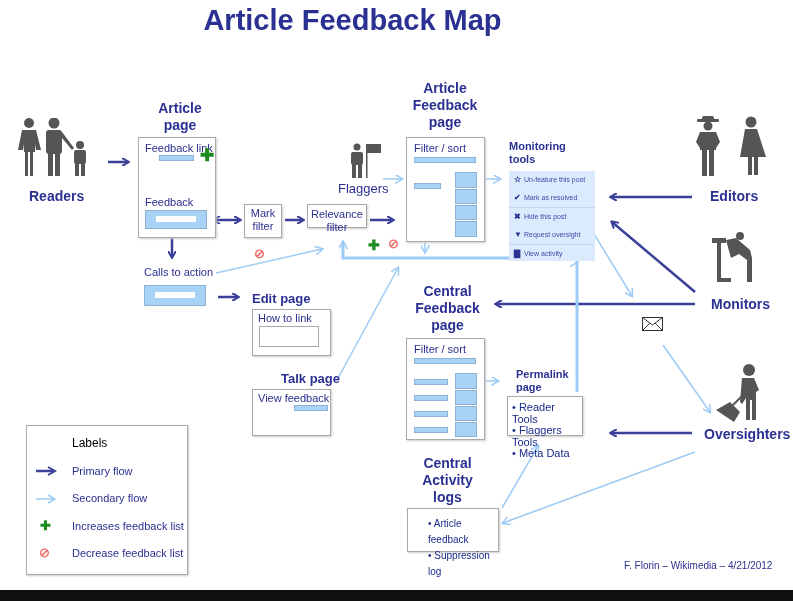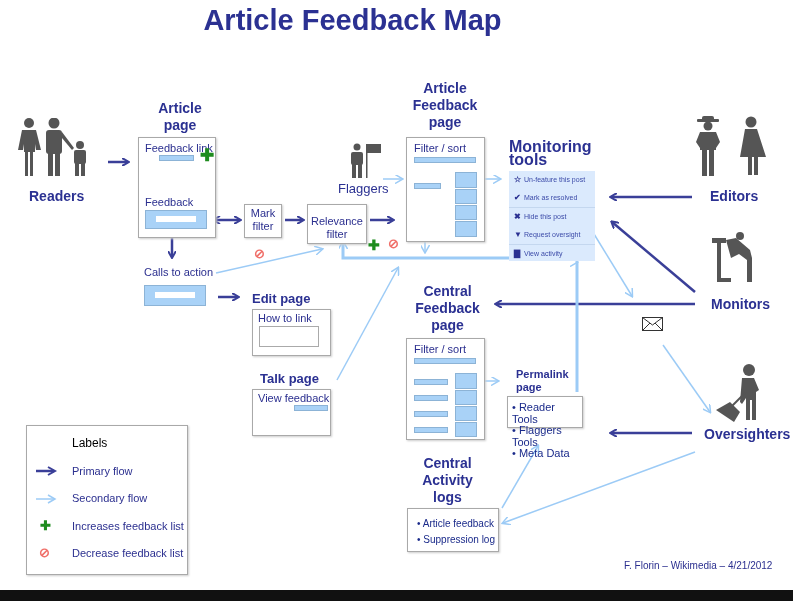--- a/index.html
+++ b/index.html
@@ -104,21 +104,21 @@
 <div class="abs lbl" style="left:144px;top:266px">Calls to action</div>
 <div class="abs fill" style="left:144px;top:285px;width:60px;height:19px">
   <div class="abs wbar" style="left:10px;top:6px;width:40px"></div>
 </div>
 
 <div class="abs box lbl" style="left:244px;top:204px;width:38px;height:34px;text-align:center;line-height:13px;padding-top:2px;box-sizing:border-box">
   <div>Mark</div>
   <div>filter</div>
 </div>
 <div class="abs" style="left:254px;top:246px;color:#f0706a;font-size:13px;font-weight:bold">⊘</div>
-<div class="abs box lbl" style="left:307px;top:204px;width:60px;height:40px;text-align:center;line-height:13px;padding-top:10px;box-sizing:border-box">
+<div class="abs box lbl" style="left:307px;top:204px;width:60px;height:24px;text-align:center;line-height:13px;padding-top:3px;box-sizing:border-box">
   <div>Relevance</div>
   <div>filter</div>
 </div>
 <div class="abs" style="left:368px;top:237px;color:#1e8c1e;font-size:14px;font-weight:bold">✚</div>
 <div class="abs" style="left:388px;top:236px;color:#f0706a;font-size:13px;font-weight:bold">⊘</div>
 
 <svg class="abs" style="left:348px;top:143px" width="36" height="36" viewBox="0 0 36 36">
   <g fill="#555">
     <circle cx="9" cy="4" r="3.5"></circle>
       <rect x="3" y="9" width="12" height="13" rx="2"></rect>
@@ -138,21 +138,21 @@
 <div class="abs box" style="left:406px;top:137px;width:77px;height:103px">
   <div class="abs lbl" style="left:7px;top:4px">Filter / sort</div>
   <div class="abs bar" style="left:7px;top:19px;width:60px"></div>
   <div class="abs bar" style="left:7px;top:45px;width:25px"></div>
   <div class="abs fill" style="left:48px;top:34px;width:20px;height:14px"></div>
   <div class="abs fill" style="left:48px;top:51px;width:20px;height:13px"></div>
   <div class="abs fill" style="left:48px;top:67px;width:20px;height:13px"></div>
   <div class="abs fill" style="left:48px;top:83px;width:20px;height:14px"></div>
 </div>
 
-<div class="abs" style="left:509px;top:140px;font-size:16px;font-weight:bold;color:#2b3192;line-height:13px">
+<div class="abs" style="left:509px;top:140px;font-size:11px;font-weight:bold;color:#2b3192;line-height:13px">
   <div>Monitoring</div>
   <div>tools</div>
 </div>
 <div class="abs mt" style="left:509px;top:171px;width:86px;height:90px">
   <div class="mt-item"><span class="ic">☆</span><span>Un-feature this post</span></div>
   <div class="mt-item"><span class="ic">✔</span><span>Mark as resolved</span></div>
   <div class="sep"></div>
   <div class="mt-item"><span class="ic">✖</span><span>Hide this post</span></div>
   <div class="mt-item"><span class="ic">▼</span><span>Request oversight</span></div>
   <div class="sep"></div>
@@ -200,21 +200,21 @@
   </g>
 </svg>
 <div class="abs actor" style="left:704px;top:426px">Oversighters</div>
 
 <div class="abs head" style="left:252px;top:290px;width:80px;text-align:left;font-size:13px">Edit page</div>
 <div class="abs box" style="left:252px;top:309px;width:77px;height:45px">
   <div class="abs lbl" style="left:5px;top:2px">How to link</div>
   <div class="abs" style="left:6px;top:16px;width:58px;height:19px;border:1px solid #aaa"></div>
 </div>
 
-<div class="abs head" style="left:260px;top:370px;width:80px;text-align:left;font-size:13px">Talk page</div>
+<div class="abs head" style="left:260px;top:370px;width:80px;text-align:right;font-size:13px">Talk page</div>
 <div class="abs box" style="left:252px;top:389px;width:77px;height:45px">
   <div class="abs lbl" style="left:5px;top:2px">View feedback</div>
   <div class="abs bar" style="left:41px;top:15px;width:32px"></div>
 </div>
 
 <div class="abs head" style="left:405px;top:283px;width:85px">
   <div>Central</div>
   <div>Feedback</div>
   <div>page</div>
 </div>
@@ -228,32 +228,32 @@
   <div class="abs fill" style="left:48px;top:34px;width:20px;height:14px"></div>
   <div class="abs fill" style="left:48px;top:51px;width:20px;height:13px"></div>
   <div class="abs fill" style="left:48px;top:67px;width:20px;height:13px"></div>
   <div class="abs fill" style="left:48px;top:83px;width:20px;height:13px"></div>
 </div>
 
 <div class="abs" style="left:516px;top:368px;font-size:11px;font-weight:bold;color:#2b3192;line-height:13px">
   <div>Permalink</div>
   <div>page</div>
 </div>
-<div class="abs box lbl" style="left:507px;top:396px;width:76px;height:32px;padding:5px 0 0 4px;box-sizing:border-box;line-height:11.5px;color:#1a2a8a">
+<div class="abs box lbl" style="left:507px;top:396px;width:76px;height:40px;padding:5px 0 0 4px;box-sizing:border-box;line-height:11.5px;color:#1a2a8a">
   <div>• Reader Tools</div>
   <div>• Flaggers Tools</div>
   <div>• Meta Data</div>
 </div>
 
 <div class="abs head" style="left:405px;top:455px;width:85px">
   <div>Central</div>
   <div>Activity</div>
   <div>logs</div>
 </div>
-<div class="abs box" style="left:407px;top:508px;width:92px;height:44px;font-size:10px;color:#1a2a8a;box-sizing:border-box;padding:7px 0 0 9px;line-height:16px">
+<div class="abs box" style="left:407px;top:508px;width:92px;height:44px;font-size:10px;color:#1a2a8a;box-sizing:border-box;padding:7px 0 0 20px;line-height:16px">
   <div>• Article feedback</div>
   <div>• Suppression log</div>
 </div>
 
 <div class="abs box" style="left:26px;top:425px;width:160px;height:148px">
   <div class="abs" style="left:45px;top:10px;font-size:12px;color:#000000">Labels</div>
   <svg class="abs" style="left:7px;top:40px" width="24" height="10">
     <line x1="2" y1="5" x2="20" y2="5" stroke="#3a3f98" stroke-width="2.5"></line>
       <path d="M14,1 L21,5 L14,9" fill="none" stroke="#3a3f98" stroke-width="2"></path>
   </svg>

